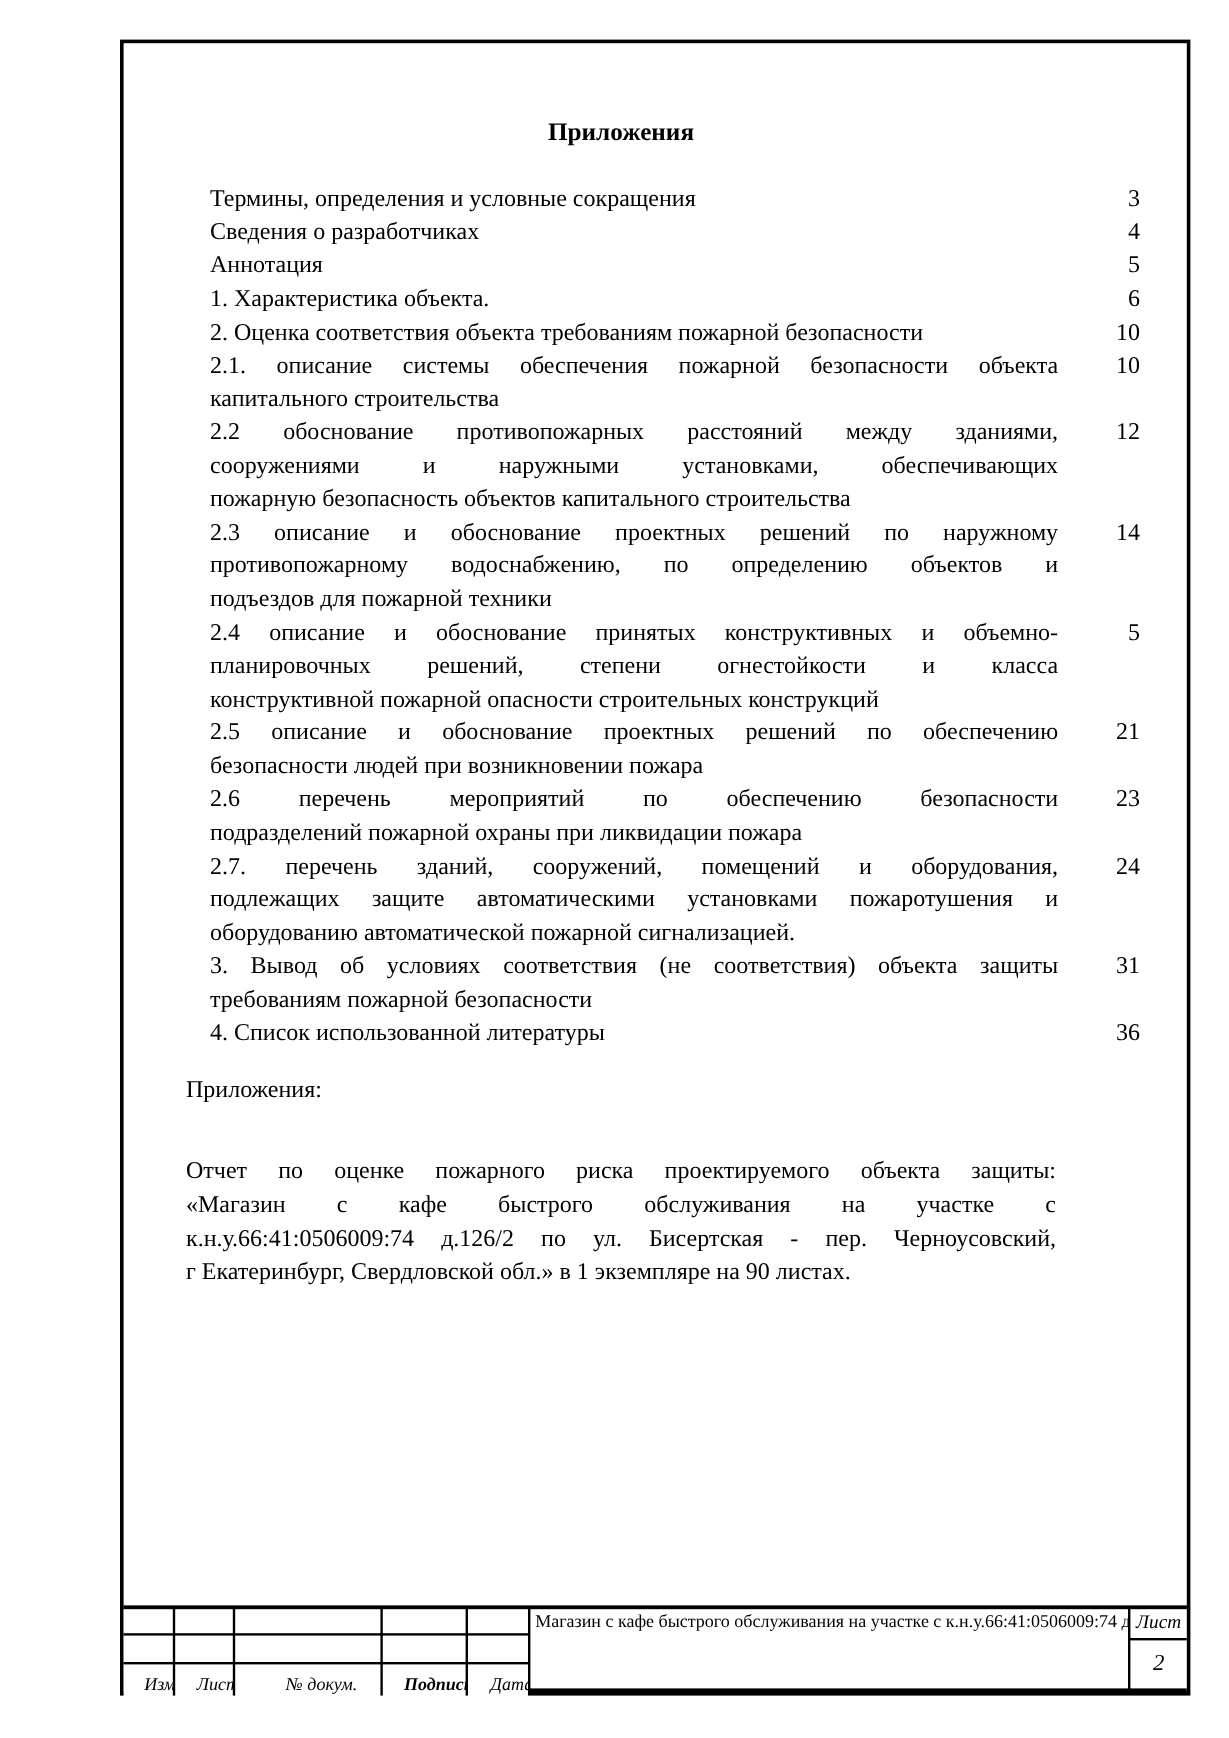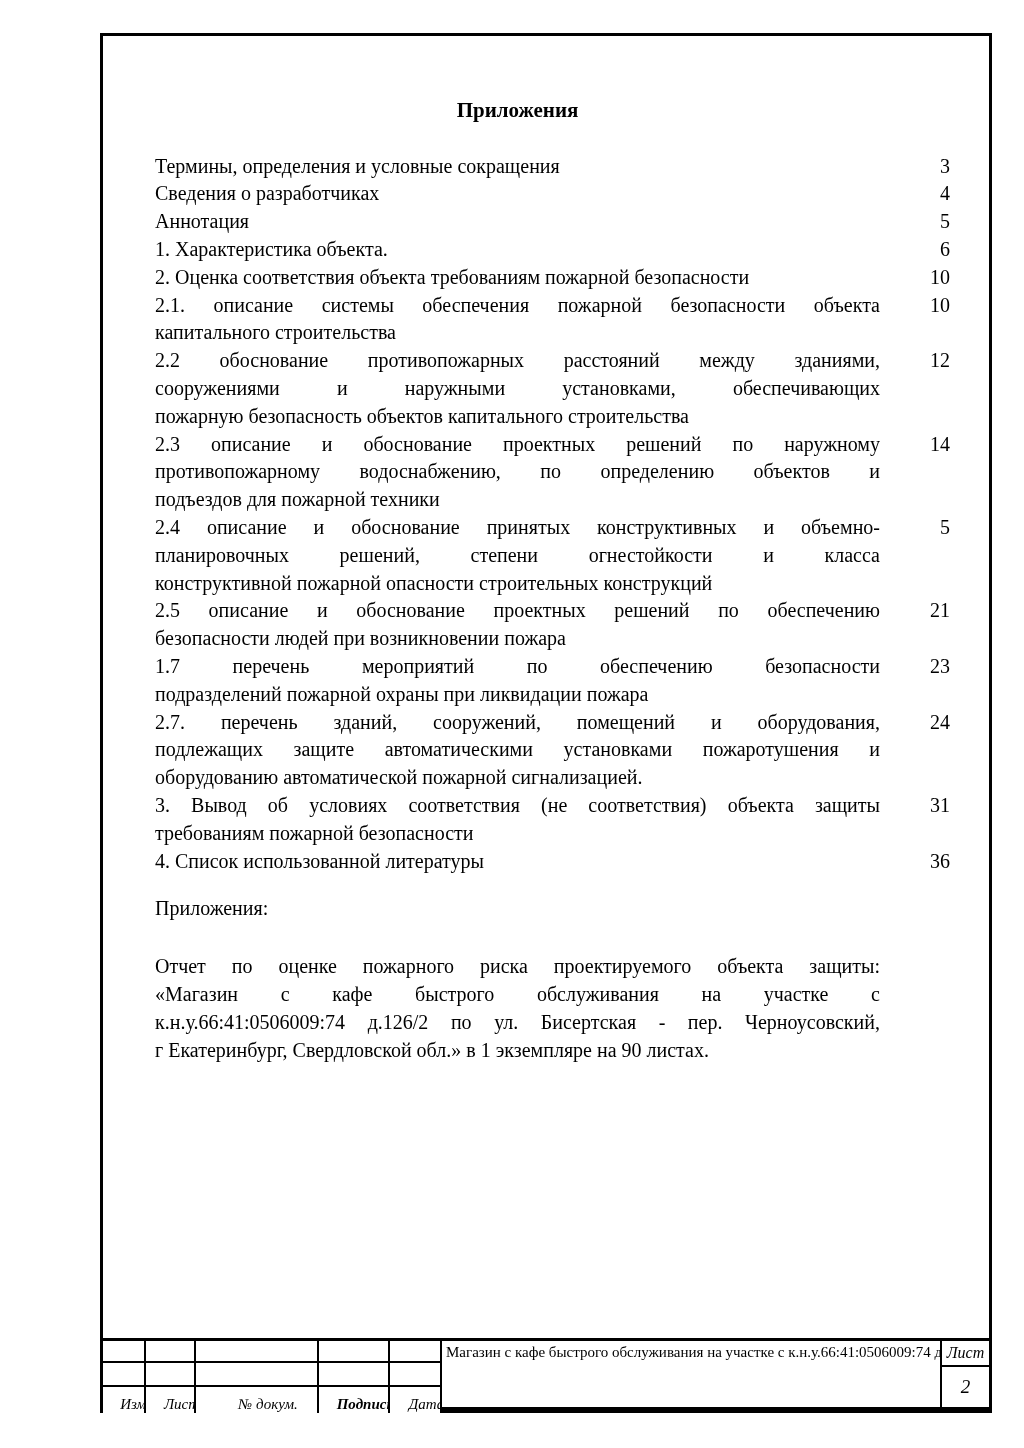--- a/index.html
+++ b/index.html
@@ -13,30 +13,30 @@
   }
   .content{
     position:absolute;left:52px;top:61px;width:795px;
     font-size:20px;line-height:27.8px;
   }
   .doc-title{
     width:725px;text-align:center;font-weight:bold;font-size:21px;line-height:27.8px;
   }
   #toc-rows{margin-top:27.8px;}
   .toc-row{display:flex;align-items:flex-start;}
-  .toc-text{width:725px;}
+  .toc-text{width:725px;margin-left:20px;}
   .toc-page{width:70px;text-align:right;}
   .jline{
     text-align:justify;text-align-last:justify;
     height:27.8px;overflow:hidden;
   }
   .jline::after{content:"";display:inline-block;width:100%;height:0;}
   .lline{white-space:nowrap;}
   .appendix-heading{margin-top:20px;}
-  #appendix-par{margin-top:30px;width:725px;}
+  #appendix-par{margin-top:40px;width:725px;}
   
   .stamp{
     position:absolute;left:0;bottom:0;width:886px;height:69px;
     border-top:3px solid #000;background:#000;
   }
   .cell{position:absolute;background:#fff;box-sizing:border-box;}
   .lbl{display:flex;align-items:center;justify-content:center;
        font-style:italic;font-size:15px;line-height:15px;}
   .c-r1{top:0;height:20px;}
   .c-r2{top:22px;height:22px;}
@@ -131,21 +131,21 @@
         </div>
         <div class="toc-row">
           <div class="toc-text">
             <div class="jline">2.5 описание и обоснование проектных решений по обеспечению</div>
             <div class="lline">безопасности людей при возникновении пожара</div>
           </div>
           <div class="toc-page">21</div>
         </div>
         <div class="toc-row">
           <div class="toc-text">
-            <div class="jline">1.7 перечень мероприятий по обеспечению безопасности</div>
+            <div class="jline">2.6 перечень мероприятий по обеспечению безопасности</div>
             <div class="lline">подразделений пожарной охраны при ликвидации пожара</div>
           </div>
           <div class="toc-page">23</div>
         </div>
         <div class="toc-row">
           <div class="toc-text">
             <div class="jline">2.7. перечень зданий, сооружений, помещений и оборудования,</div>
             <div class="jline">подлежащих защите автоматическими установками пожаротушения и</div>
             <div class="lline">оборудованию автоматической пожарной сигнализацией.</div>
           </div>

